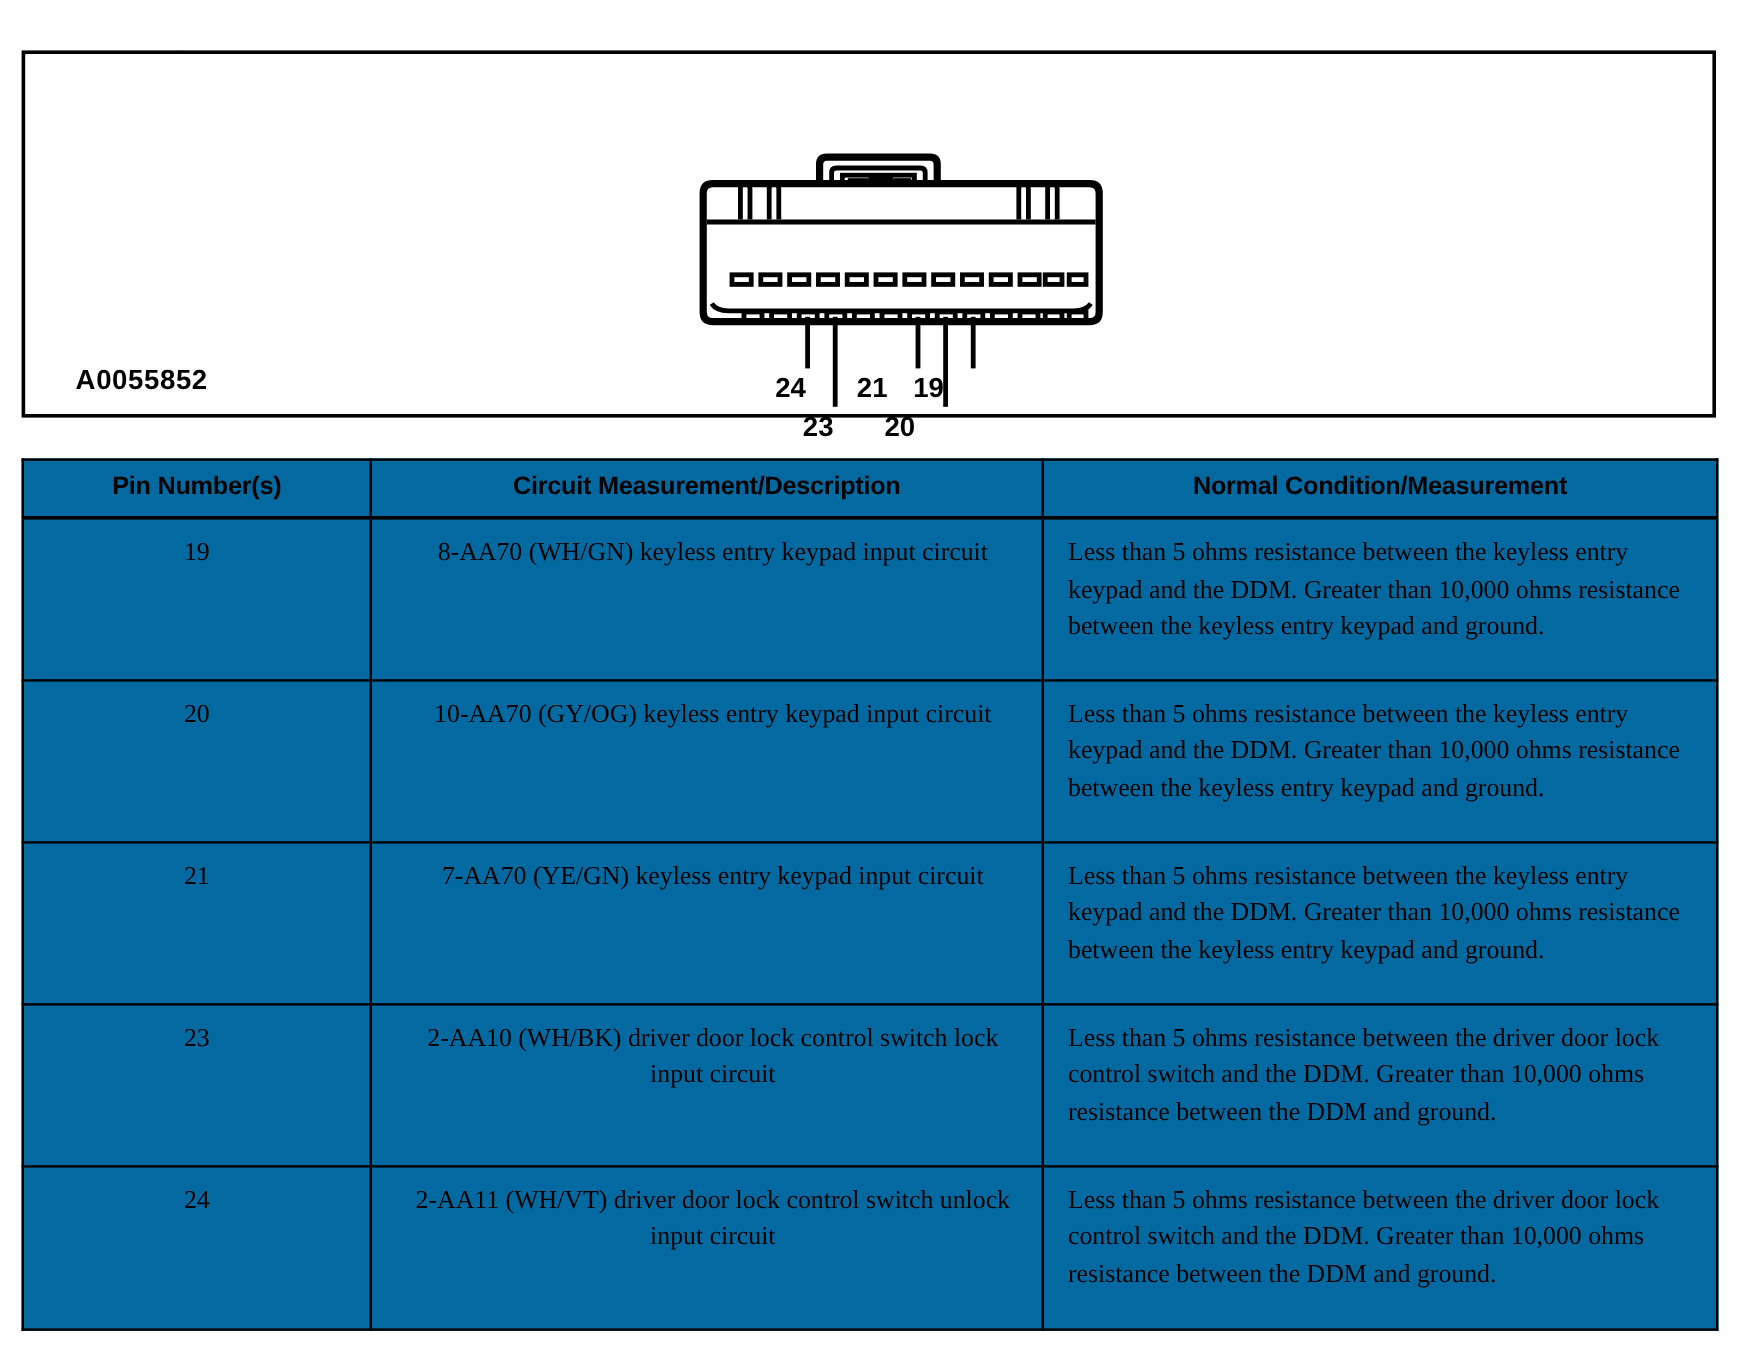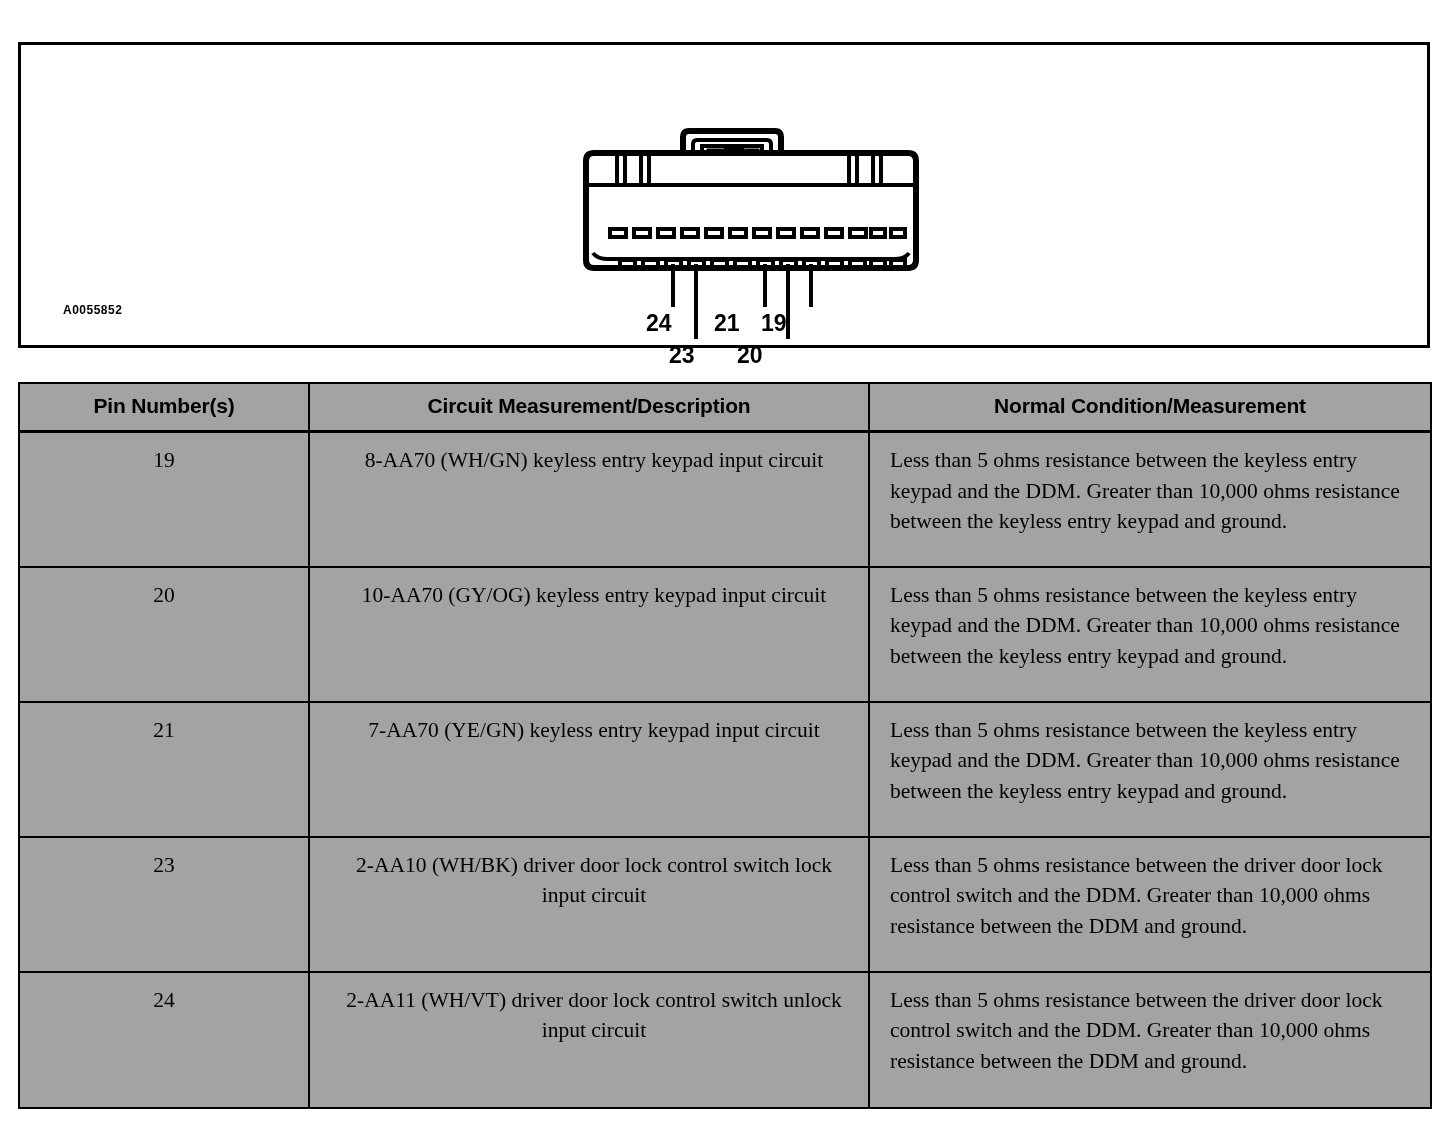--- a/index.html
+++ b/index.html
@@ -41,39 +41,39 @@
     box-sizing: border-box;
     background: #fff;
   }
 
   #diagram-caption {
     position: absolute;
     left: 42px;
     top: 258px;
     font-family: "Liberation Sans", sans-serif;
     font-weight: bold;
-    font-size: 12px;
+    font-size: 23px;
     letter-spacing: 0.5px;
   }
 
   #connector-svg {
     position: absolute;
     left: 0;
     top: 0;
   }
 
   
   #pin-table {
     position: absolute;
     left: 18px;
     top: 382px;
     width: 1412px;
     border-collapse: collapse;
     table-layout: fixed;
-    background: #a3a3a3;
+    background: #0369a1;
   }
   #pin-table th, #pin-table td {
     border: 2px solid #000;
     box-sizing: border-box;
     vertical-align: top;
   }
   #pin-table thead th {
     border-bottom-width: 3px;
     font-family: "Liberation Sans", sans-serif;
     font-weight: bold;

